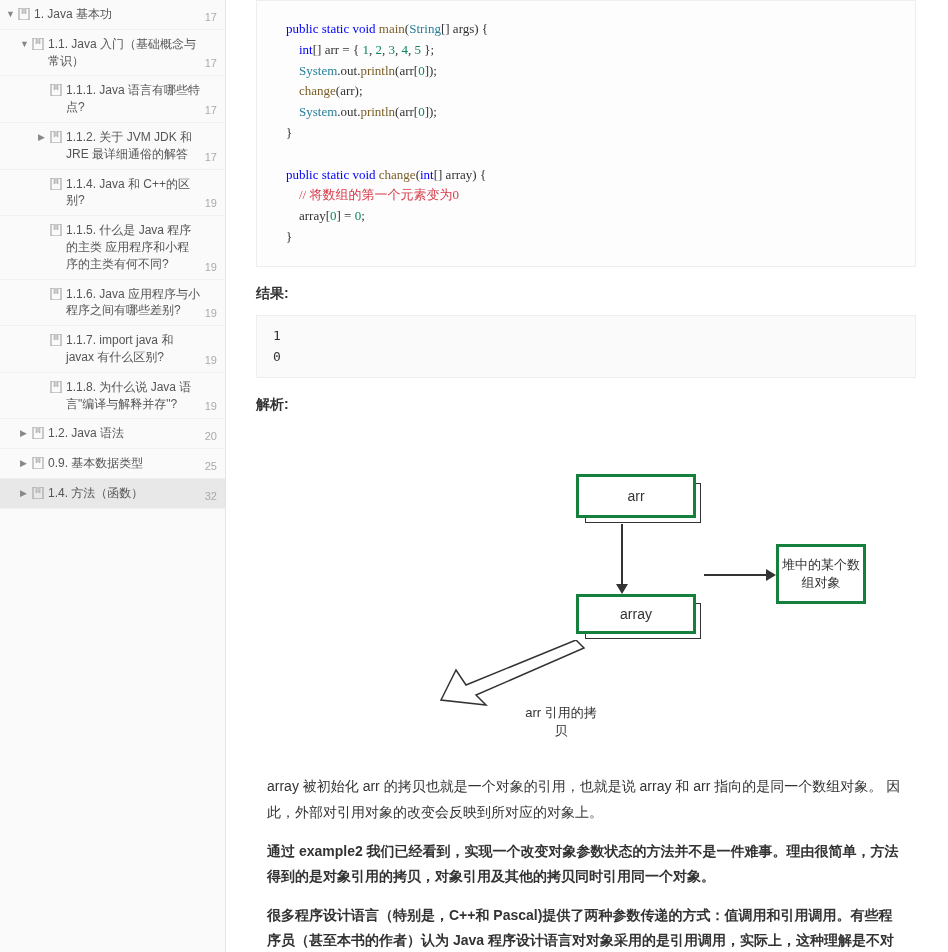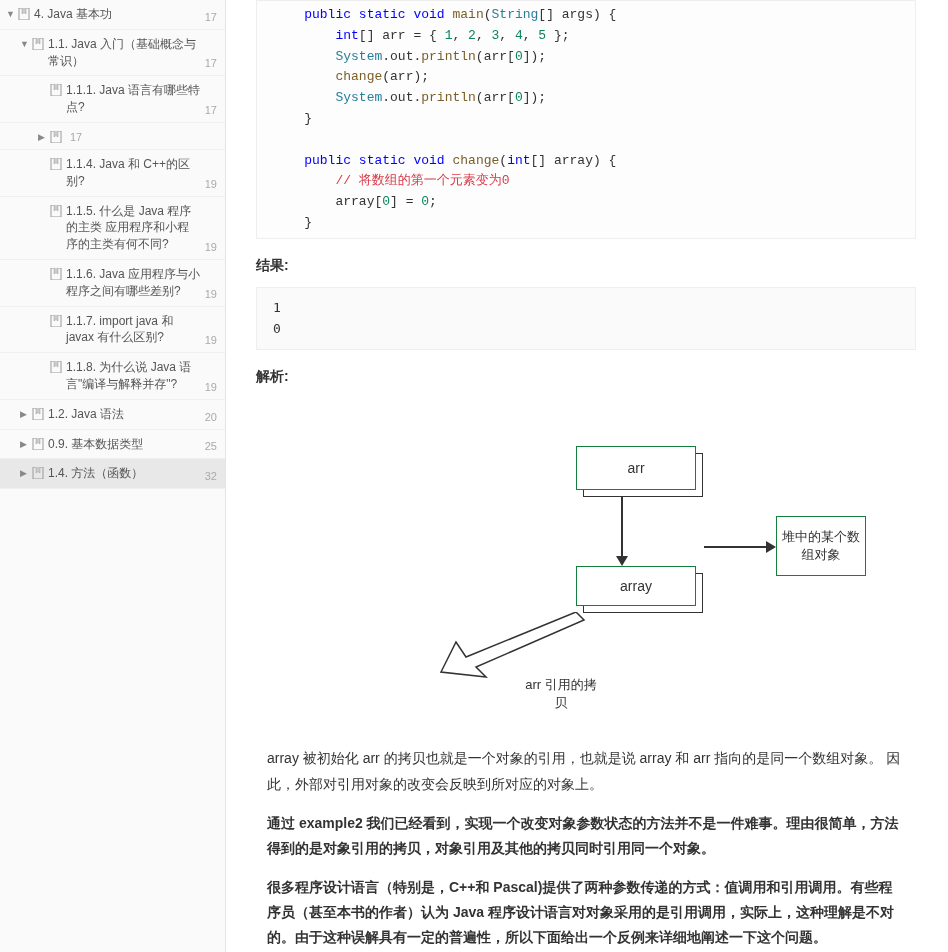--- a/index.html
+++ b/index.html
@@ -9,52 +9,52 @@
 .nav-item.active{background:#e8e8e8}
 .nav-item.level-0{padding-left:6px}
 .nav-item.level-1{padding-left:20px}
 .nav-item.level-2{padding-left:38px}
 .nav-arrow{width:10px;font-size:9px;color:#888;margin-right:2px;margin-top:3px;flex-shrink:0}
 .nav-icon{width:12px;height:12px;margin-right:4px;margin-top:2px;flex-shrink:0;display:inline-block}
 .nav-icon svg{width:12px;height:12px}
 .nav-label{flex:1;font-size:12px;line-height:1.4;color:#555}
 .nav-page{font-size:11px;color:#aaa;margin-left:4px;align-self:flex-end}
 .content{flex:1;padding:0 30px 30px 30px;max-width:720px}
-.code-block{background:#fdfdfd;border:1px solid #eee;padding:4px 16px;font-family:Liberation Mono, monospace;font-size:13px;line-height:1.6;white-space:pre;overflow-x:auto;margin-bottom:18px}
+.code-block{background:#fdfdfd;border:1px solid #eee;padding:18px 16px;font-family:Liberation Serif, serif;font-size:13px;line-height:1.6;white-space:pre;overflow-x:auto;margin-bottom:18px}
 .kw-public{color:#0000ff}
 .kw-static{color:#0000ff}
 .kw-void{color:#0000ff}
 .kw-int{color:#0000ff}
 .fn{color:#795e26}
 .cls{color:#267f99}
 .num{color:#098658}
 .cmt{color:#d73a49}
 .section-title{font-size:14px;font-weight:700;margin:18px 0 12px}
 .output-block{background:#fafafa;border:1px solid #eee;padding:10px 16px;font-family:Consolas,Monaco,monospace;font-size:13px;line-height:1.6;white-space:pre;margin-bottom:16px}
 .diagram{margin:30px auto;position:relative;width:560px;height:300px}
-.dbox{position:absolute;border:1px solid #15803d;background:#fff;text-align:center;font-size:14px;display:flex;align-items:center;justify-content:center}
+.dbox{position:absolute;border:3px solid #15803d;background:#fff;text-align:center;font-size:14px;display:flex;align-items:center;justify-content:center}
 .dbox.shadow::after{content:"";position:absolute;top:6px;left:6px;width:100%;height:100%;border:1px solid #333;z-index:-1;background:#fff}
 .arrow-line{position:absolute;background:#333}
 .arrow-head{position:absolute;width:0;height:0}
 .diag-label{position:absolute;font-size:13px;text-align:center}
 .para{font-size:14px;line-height:1.8;margin:14px 11px}
 .para.bold{font-weight:700}
 </style>
 </head>
 <body>
 
 <div class="sidebar">
   <div id="nav-container">
       <div class="nav-item level-0">
         <span class="nav-arrow">▼</span>
         <span class="nav-icon"><svg viewBox="0 0 12 12">
             <rect x="1" y="0" width="10" height="12" fill="none" stroke="#999" stroke-width="1"></rect>
             <path d="M4 0 L4 6 L6 4.5 L8 6 L8 0" fill="#ccc" stroke="#999" stroke-width="0.5"></path>
           </svg></span>
-        <span class="nav-label">4. Java 基本功</span>
+        <span class="nav-label">1. Java 基本功</span>
         <span class="nav-page">17</span>
       </div>
       <div class="nav-item level-1">
         <span class="nav-arrow">▼</span>
         <span class="nav-icon"><svg viewBox="0 0 12 12">
             <rect x="1" y="0" width="10" height="12" fill="none" stroke="#999" stroke-width="1"></rect>
             <path d="M4 0 L4 6 L6 4.5 L8 6 L8 0" fill="#ccc" stroke="#999" stroke-width="0.5"></path>
           </svg></span>
         <span class="nav-label">1.1. Java 入门（基础概念与常识）</span>
         <span class="nav-page">17</span>
@@ -67,20 +67,21 @@
           </svg></span>
         <span class="nav-label">1.1.1. Java 语言有哪些特点?</span>
         <span class="nav-page">17</span>
       </div>
       <div class="nav-item level-2">
         <span class="nav-arrow">▶</span>
         <span class="nav-icon"><svg viewBox="0 0 12 12">
             <rect x="1" y="0" width="10" height="12" fill="none" stroke="#999" stroke-width="1"></rect>
             <path d="M4 0 L4 6 L6 4.5 L8 6 L8 0" fill="#ccc" stroke="#999" stroke-width="0.5"></path>
           </svg></span>
+        <span class="nav-label">1.1.2. 关于 JVM JDK 和 JRE 最详细通俗的解答</span>
         <span class="nav-page">17</span>
       </div>
       <div class="nav-item level-2">
         <span class="nav-arrow"></span>
         <span class="nav-icon"><svg viewBox="0 0 12 12">
             <rect x="1" y="0" width="10" height="12" fill="none" stroke="#999" stroke-width="1"></rect>
             <path d="M4 0 L4 6 L6 4.5 L8 6 L8 0" fill="#ccc" stroke="#999" stroke-width="0.5"></path>
           </svg></span>
         <span class="nav-label">1.1.4. Java 和 C++的区别?</span>
         <span class="nav-page">19</span>

